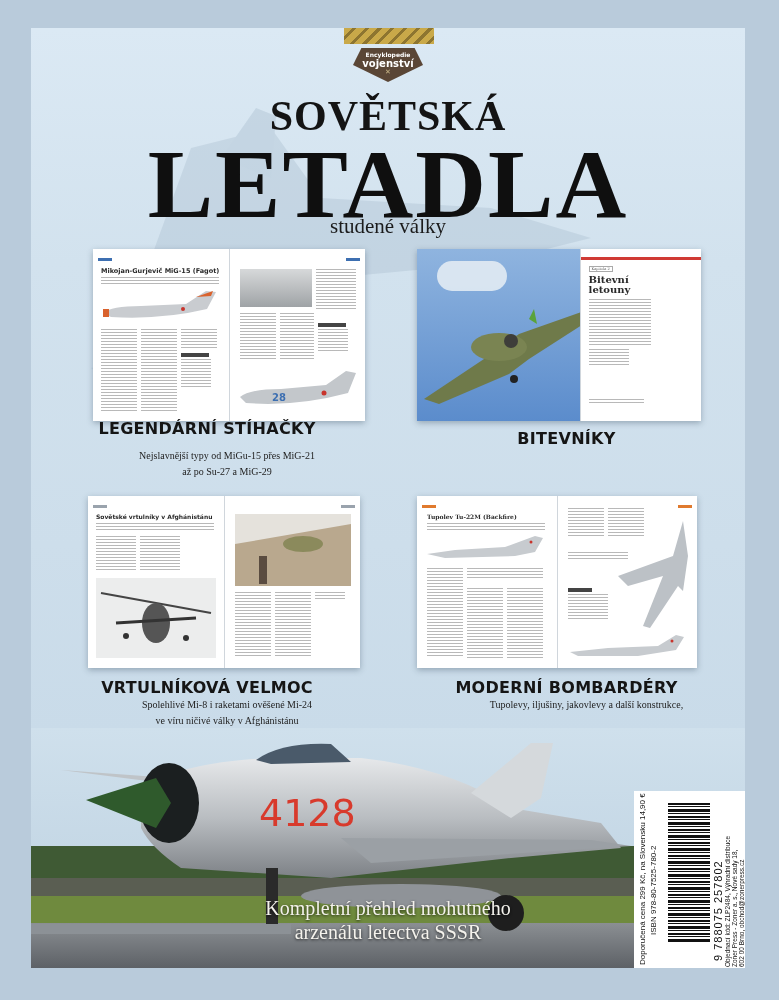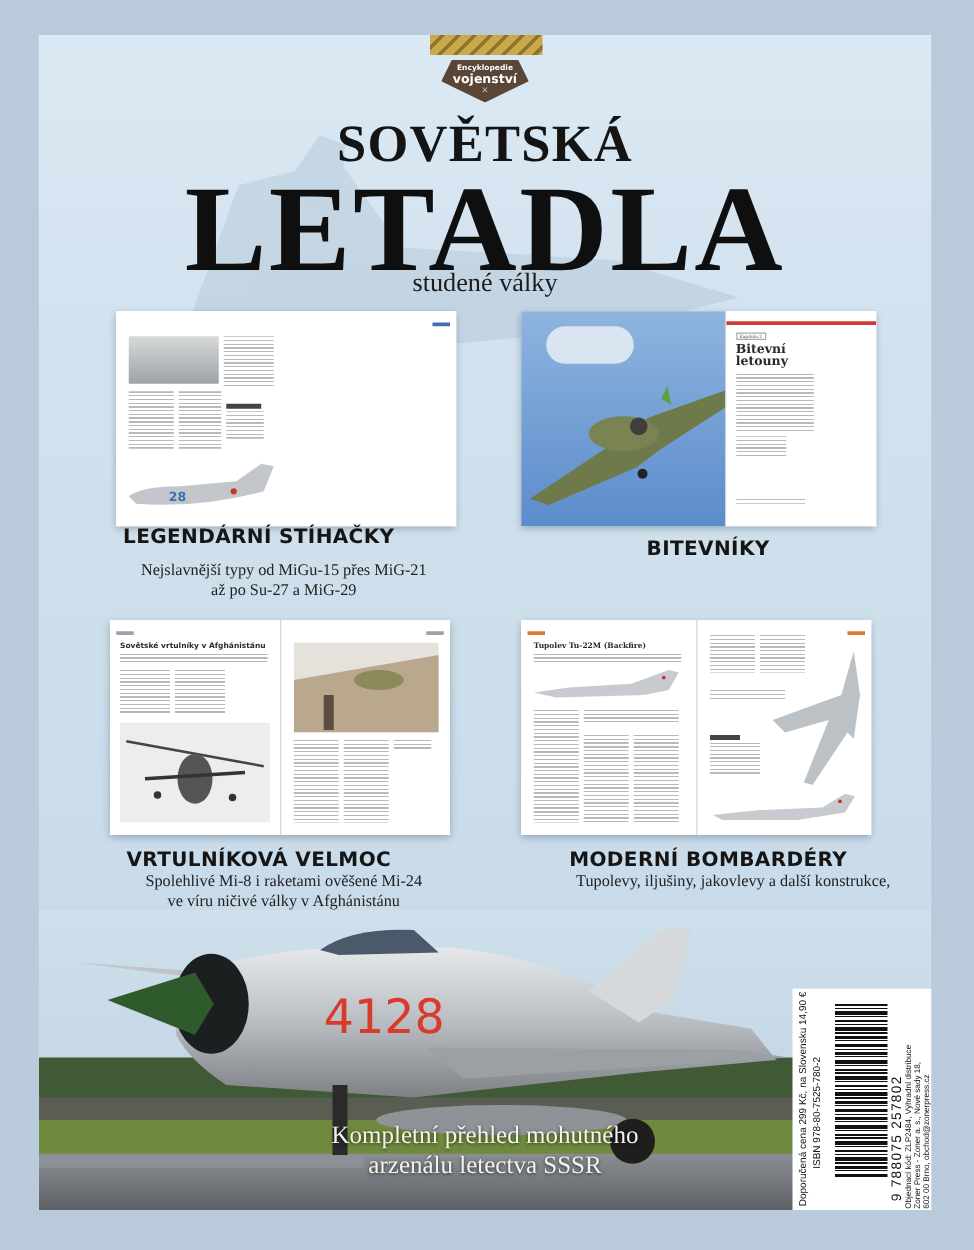--- a/index.html
+++ b/index.html
@@ -41,21 +41,21 @@
   .hdr-bar { position: absolute; top: 9px; width: 14px; height: 3px; }
   .p-title { position: absolute; font-family: "DejaVu Sans", sans-serif; font-weight: bold; color: #2a2a2a; }
   .txt-block { position: absolute;
     background: repeating-linear-gradient(180deg, #9a9a9a 0 1px, transparent 1px 3px); opacity: .7; }
   .photo { position: absolute; }
   .spec { position: absolute; background: #444; height: 4px; }
 
   .sec-head { position: absolute; left: 0; text-align: center; font-family: "DejaVu Sans", sans-serif;
     font-weight: bold; font-size: 16px; letter-spacing: .3px; color: #151515; }
   .sec-desc { position: absolute; left: 0; text-align: center; font-family: "Liberation Serif", serif;
-    font-size: 13px; line-height: 16px; color: #222; padding-left: 40px; }
+    font-size: 10px; line-height: 16px; color: #222; padding-left: 40px; }
 
   
   .bottom-photo { position: absolute; left: 0; top: 700px; width: 714px; height: 240px; overflow: hidden; }
   .tagline { position: absolute; left: 0; width: 714px; top: 868px; text-align: center;
     font-family: "Liberation Serif", serif; font-size: 20px; line-height: 24px; color: #f4f2ec;
     text-shadow: 0 1px 3px rgba(0,0,0,.7); }
 
   
   .barcode-box { position: absolute; left: 603px; top: 763px; width: 112px; height: 178px; background: #fff; }
   .vtext { position: absolute; font-family: "Liberation Sans", sans-serif; color: #111;
@@ -80,20 +80,36 @@
     <span class="l1">Encyklopedie</span>
     <span class="l2">vojenství</span>
     <span class="l3">✕</span>
   </div>
 
   <div class="title1">SOVĚTSKÁ</div>
   <div class="title2">LETADLA</div>
   <div class="subtitle">studené války</div>
 
   <div class="spread" style="left:62px;top:221px;width:272px;height:172px;">
+    <div class="page">
+      <div class="hdr-bar" style="left:5px;background:#3d6fb1"></div>
+      <div class="p-title" style="left:8px;top:18px;font-size:6.5px">Mikojan-Gurjevič MiG-15 (Fagot)</div>
+      <div class="txt-block" style="left:8px;top:28px;width:118px;height:8px"></div>
+      <svg class="photo" style="left:8px;top:38px" width="122" height="38" viewBox="0 0 122 38">
+        <path d="M2 26 Q10 19 40 19 L85 17 L105 4 L115 5 L106 22 Q60 33 10 30 Z" fill="#c9ccd0"></path>
+        <path d="M2 22 L8 22 L8 30 L2 30 Z" fill="#d9622d"></path>
+        <path d="M95 10 L112 4 L110 9 Z" fill="#d9622d"></path>
+        <circle cx="82" cy="22" r="2" fill="#c8342c"></circle>
+      </svg>
+      <div class="txt-block" style="left:8px;top:80px;width:36px;height:82px"></div>
+      <div class="txt-block" style="left:48px;top:80px;width:36px;height:82px"></div>
+      <div class="txt-block" style="left:88px;top:80px;width:36px;height:20px"></div>
+      <div class="spec" style="left:88px;top:104px;width:28px"></div>
+      <div class="txt-block" style="left:88px;top:110px;width:30px;height:28px"></div>
+    </div>
     <div class="page">
       <div class="hdr-bar" style="right:5px;background:#3d6fb1"></div>
       <div class="photo" style="left:10px;top:20px;width:72px;height:38px;background:linear-gradient(#d7d9da,#9fa3a6)"></div>
       <div class="txt-block" style="left:86px;top:20px;width:40px;height:40px"></div>
       <div class="txt-block" style="left:10px;top:64px;width:36px;height:46px"></div>
       <div class="txt-block" style="left:50px;top:64px;width:34px;height:46px"></div>
       <div class="spec" style="left:88px;top:74px;width:28px"></div>
       <div class="txt-block" style="left:88px;top:80px;width:30px;height:22px"></div>
       <svg class="photo" style="left:6px;top:118px" width="124" height="46" viewBox="0 0 124 46">
         <path d="M4 30 Q14 22 45 22 L90 18 L110 4 L120 6 L112 26 Q60 40 10 36 Z" fill="#c3c7cb"></path>

